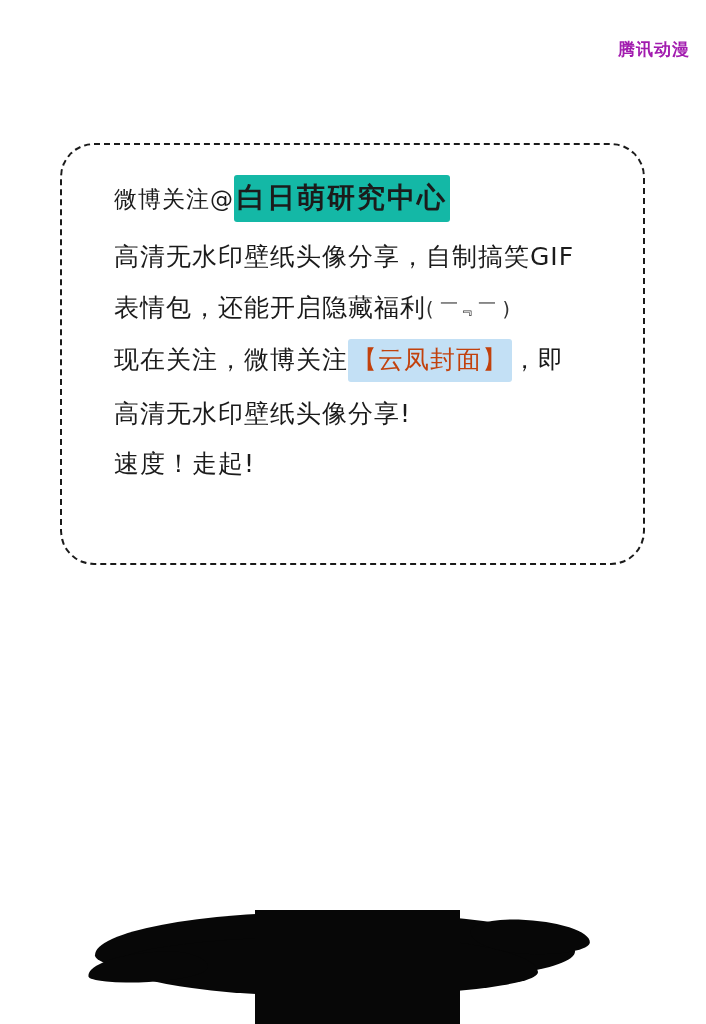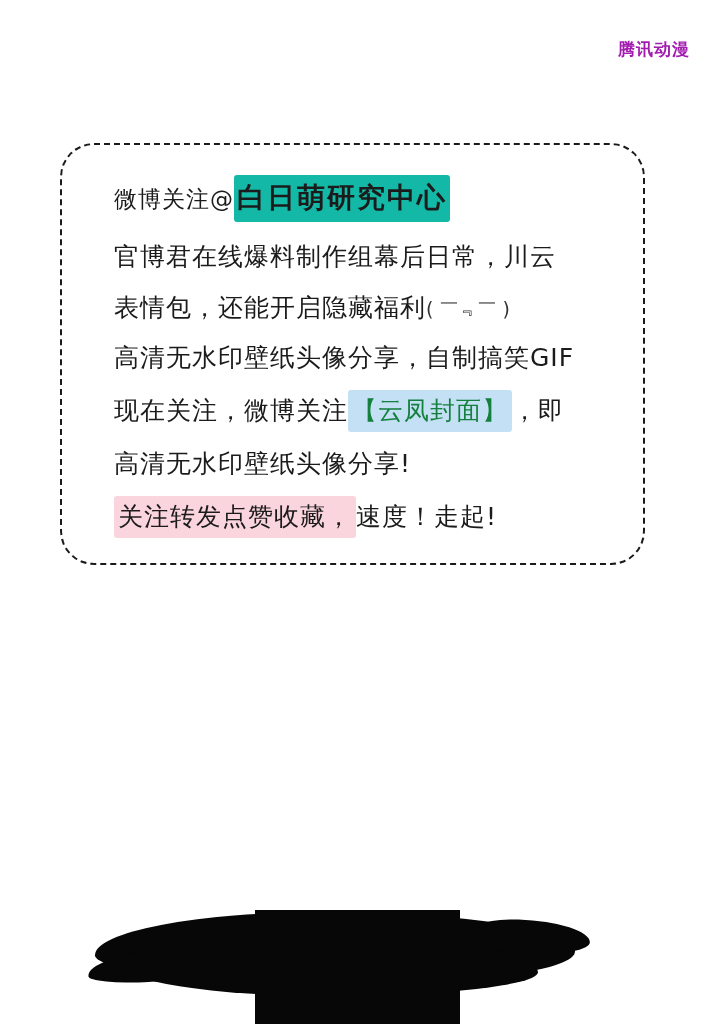--- a/index.html
+++ b/index.html
@@ -73,21 +73,21 @@
     padding: 2px 3px 3px 3px;
     border-radius: 3px;
     font-size: 28px;
     font-weight: bold;
     letter-spacing: 2px;
   }
   .hl-blue {
     background: #c3e0f5;
     padding: 2px 4px 3px 4px;
     border-radius: 3px;
-    color: #15803d;
+    color: #c2410c;
   }
   .hl-pink {
     background: #fbd5dd;
     padding: 2px 4px 3px 4px;
     border-radius: 3px;
     color: #1b1b1b;
   }
 
   .small-face {
     font-size: 19px;
@@ -155,42 +155,39 @@
 
 <div class="watermark">腾讯动漫</div>
 
 <div class="promo-card">
   <div class="promo-lines">
 
     <div class="line l1">
       <span class="seg-plain">微博关注@</span><span class="hl-yellow">白日萌研究中心</span>
     </div>
 
+
     <div class="line">
-      <span class="seg-plain">官博君在线爆料制作组幕后日常，川云</span>
+      <span class="seg-plain">高清无水印壁纸头像分享，自制搞笑GIF</span>
     </div>
 
     <div class="line">
       <span class="seg-plain">表情包，还能开启隐藏福利</span><span class="small-face">( ￣﹃￣ )</span>
-    </div>
-
-    <div class="line">
-      <span class="seg-plain">高清无水印壁纸头像分享，自制搞笑GIF</span>
     </div>
 
     <div class="line">
       <span class="seg-plain">现在关注，微博关注</span><span class="hl-blue">【云凤封面】</span><span class="seg-plain">，即</span>
     </div>
 
     <div class="line">
       <span class="seg-plain">高清无水印壁纸头像分享!</span>
     </div>
 
     <div class="line">
-      <span class="hl-pink">关注转发点赞收藏，</span><span class="seg-plain">速度！走起!</span>
+      <span class="seg-plain">速度！走起!</span>
     </div>
 
   </div>
 </div>
 
 <div class="ink-wrap">
   <div class="ink-brush"></div>
   <div class="ink-brush2"></div>
   <div class="ink-tail-l"></div>
   <div class="ink-tail-r"></div>

